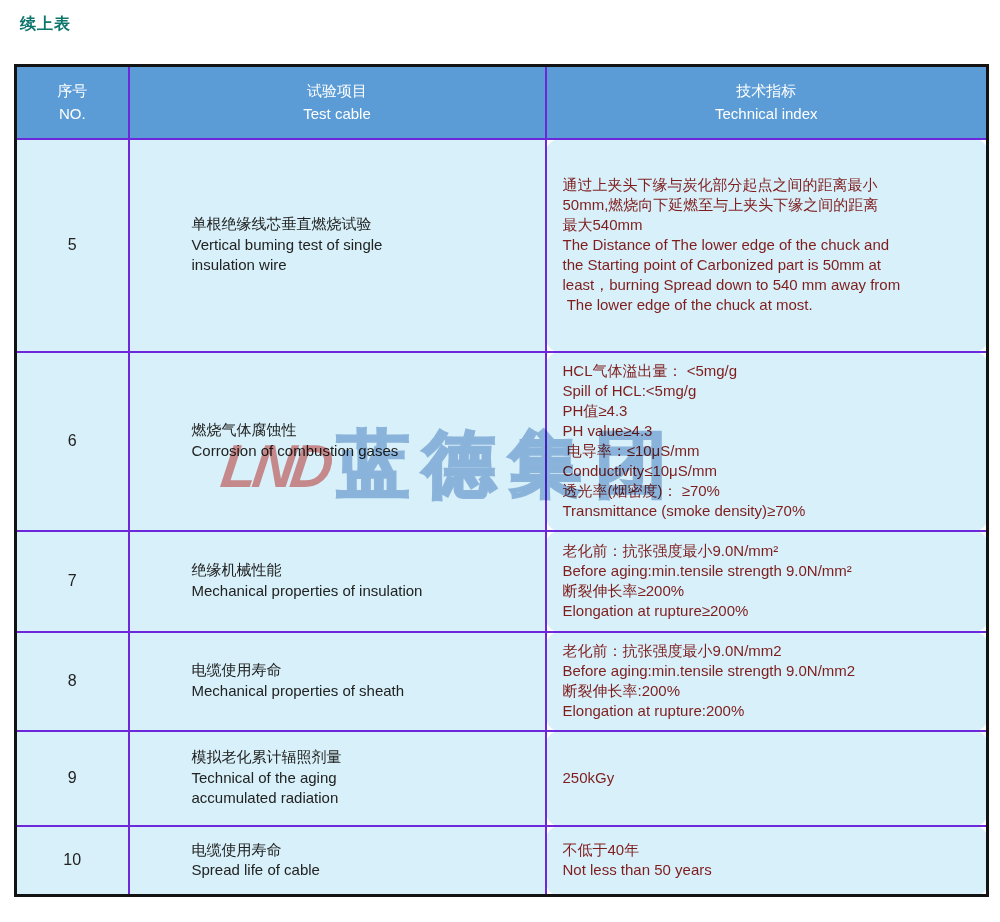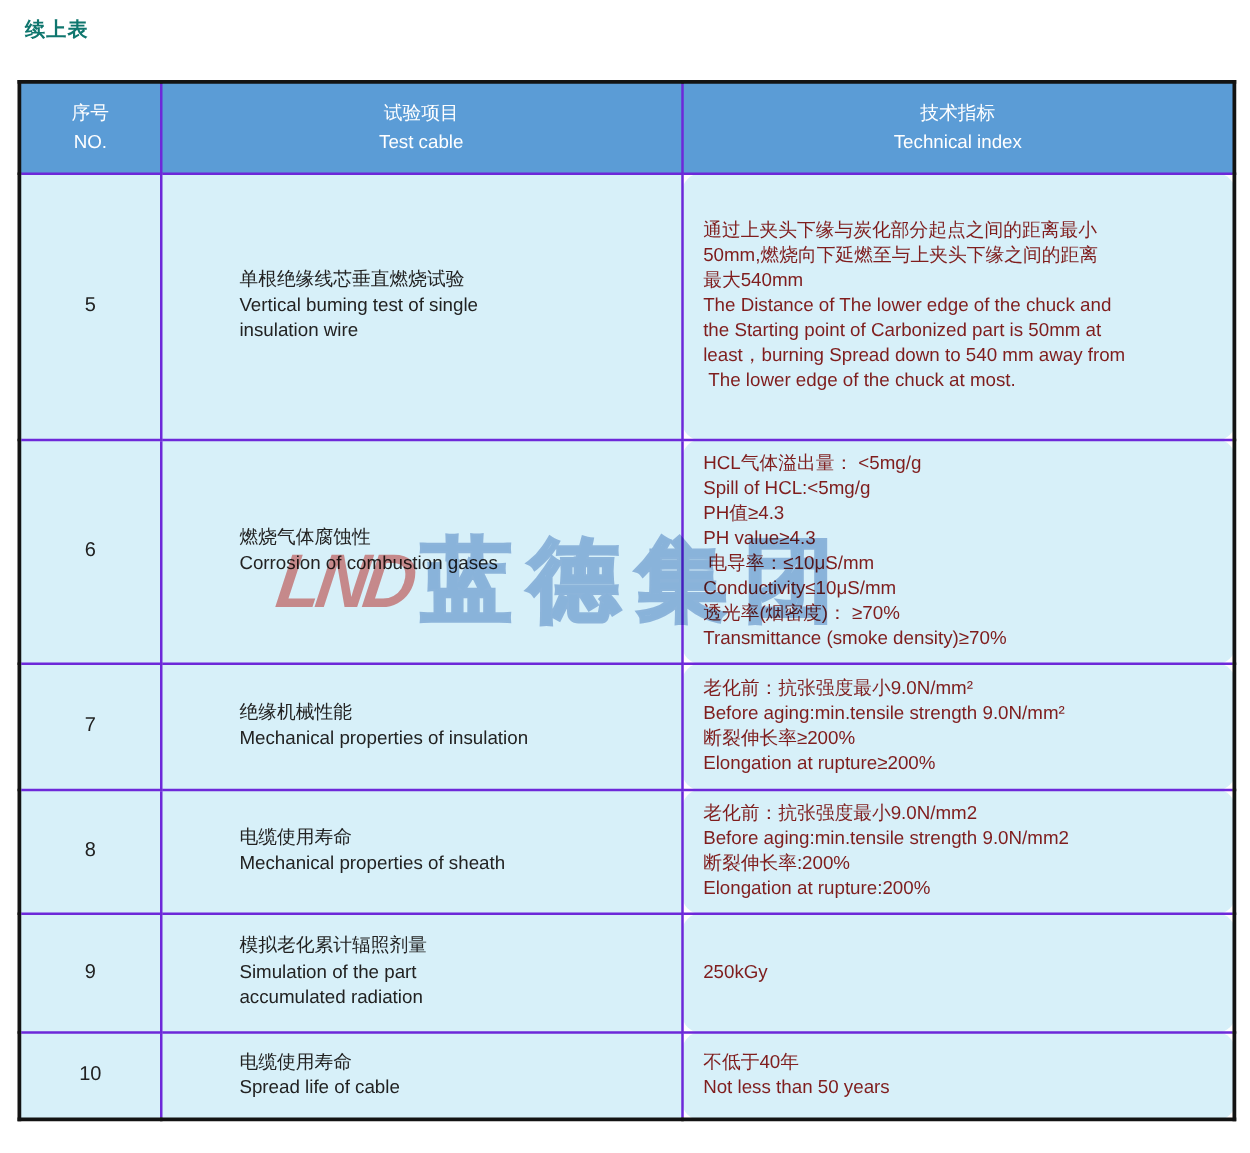--- a/index.html
+++ b/index.html
@@ -125,21 +125,21 @@
         <td class="item">电缆使用寿命
 Mechanical properties of sheath</td>
         <td class="index">老化前：抗张强度最小9.0N/mm2
 Before aging:min.tensile strength 9.0N/mm2
 断裂伸长率:200%
 Elongation at rupture:200%</td>
       </tr>
       <tr class="r9">
         <td class="no">9</td>
         <td class="item">模拟老化累计辐照剂量
-Simulation of the part
+Technical of the aging
 accumulated radiation</td>
         <td class="index">250kGy</td>
       </tr>
       <tr class="r10">
         <td class="no">10</td>
         <td class="item">电缆使用寿命
 Spread life of cable</td>
         <td class="index">不低于40年
 Not less than 50 years</td>
       </tr>

